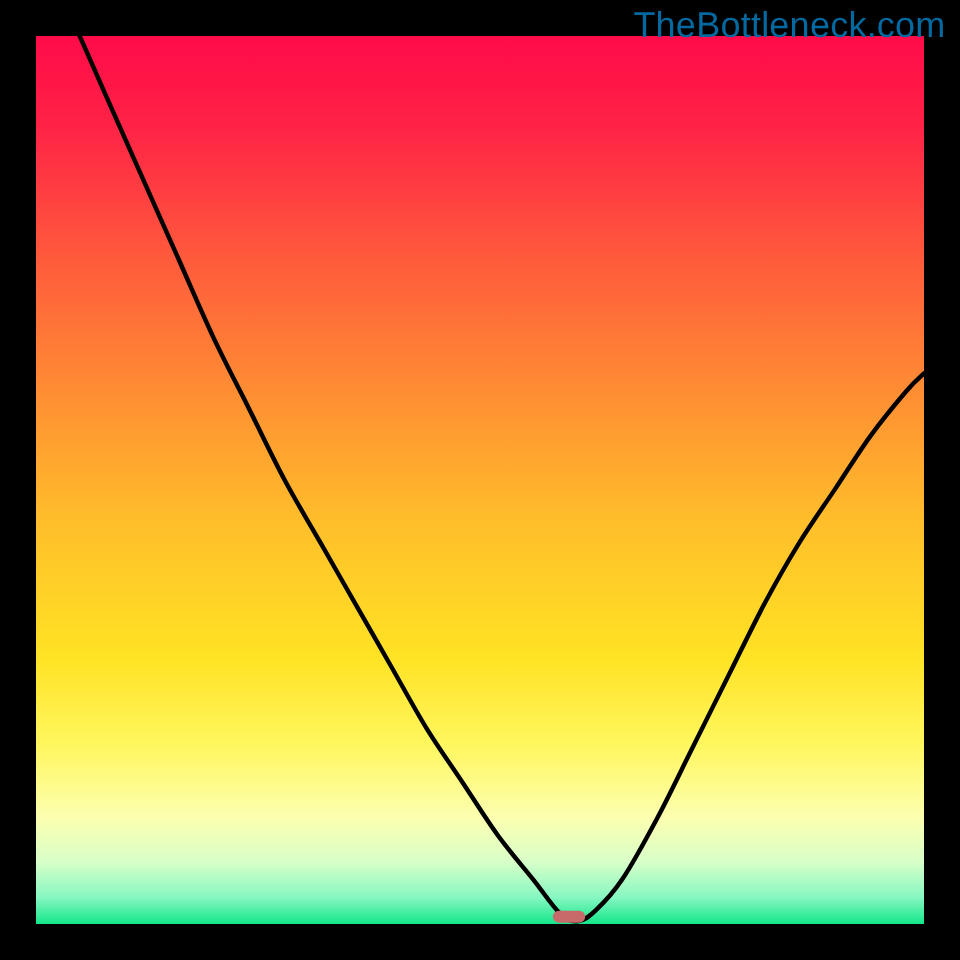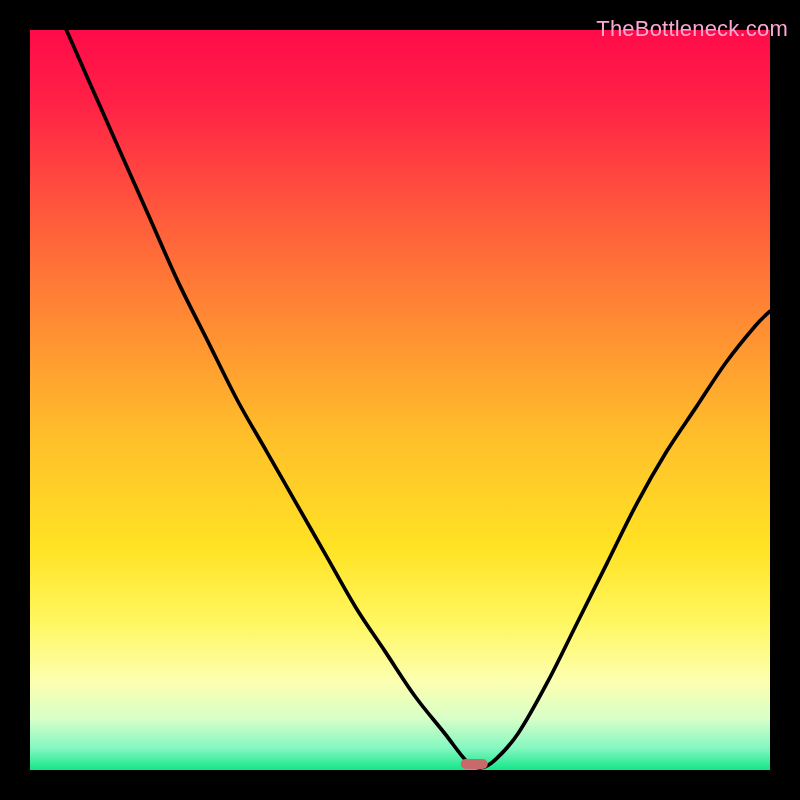--- a/index.html
+++ b/index.html
@@ -11,24 +11,24 @@
     font-family: Arial, Helvetica, sans-serif;
   }
   .stage {
     position: relative;
     width: 800px;
     height: 800px;
     background: #000;
   }
   .watermark {
     position: absolute;
-    top: 16px;
+    top: 5px;
     right: 12px;
-    color: #f9a8d4;
-    font-size: 22px;
+    color: #0369a1;
+    font-size: 30px;
     font-weight: 500;
     letter-spacing: 0.2px;
     z-index: 5;
   }
   .plot {
     position: absolute;
     left: 30px;
     top: 30px;
     width: 740px;
     height: 740px;

